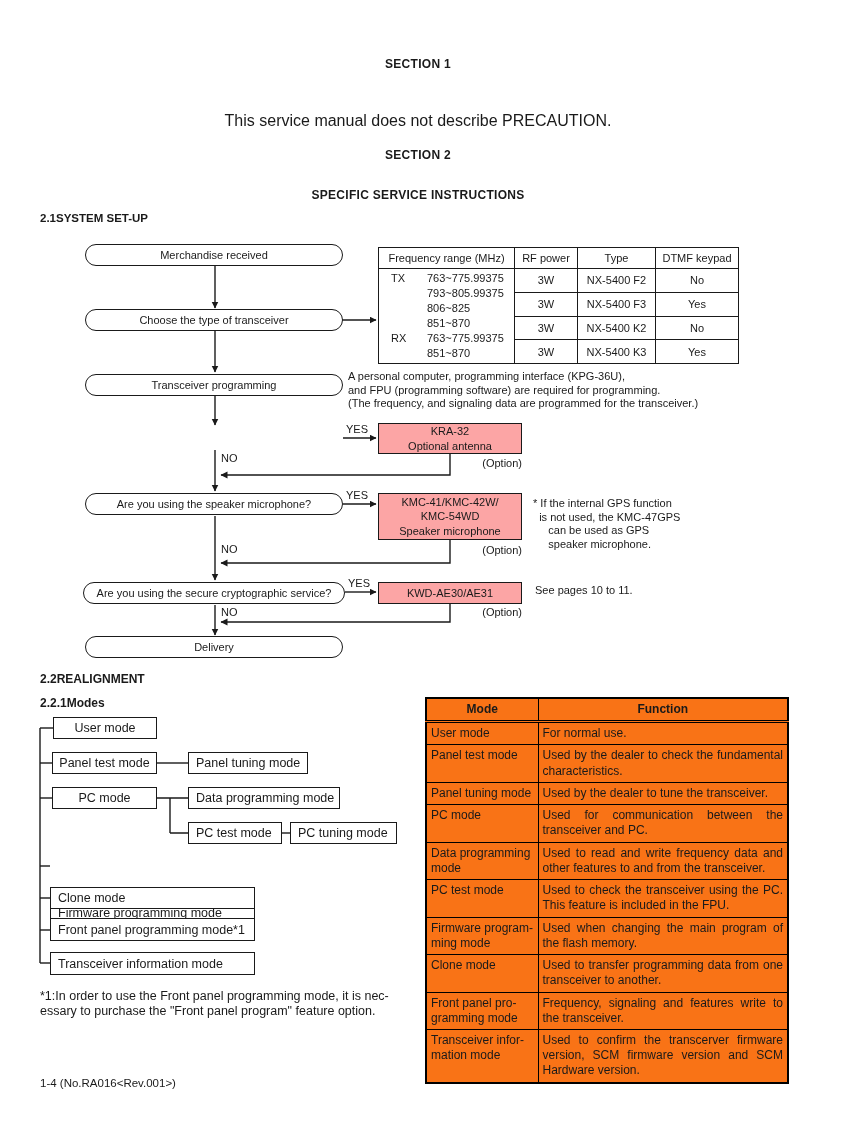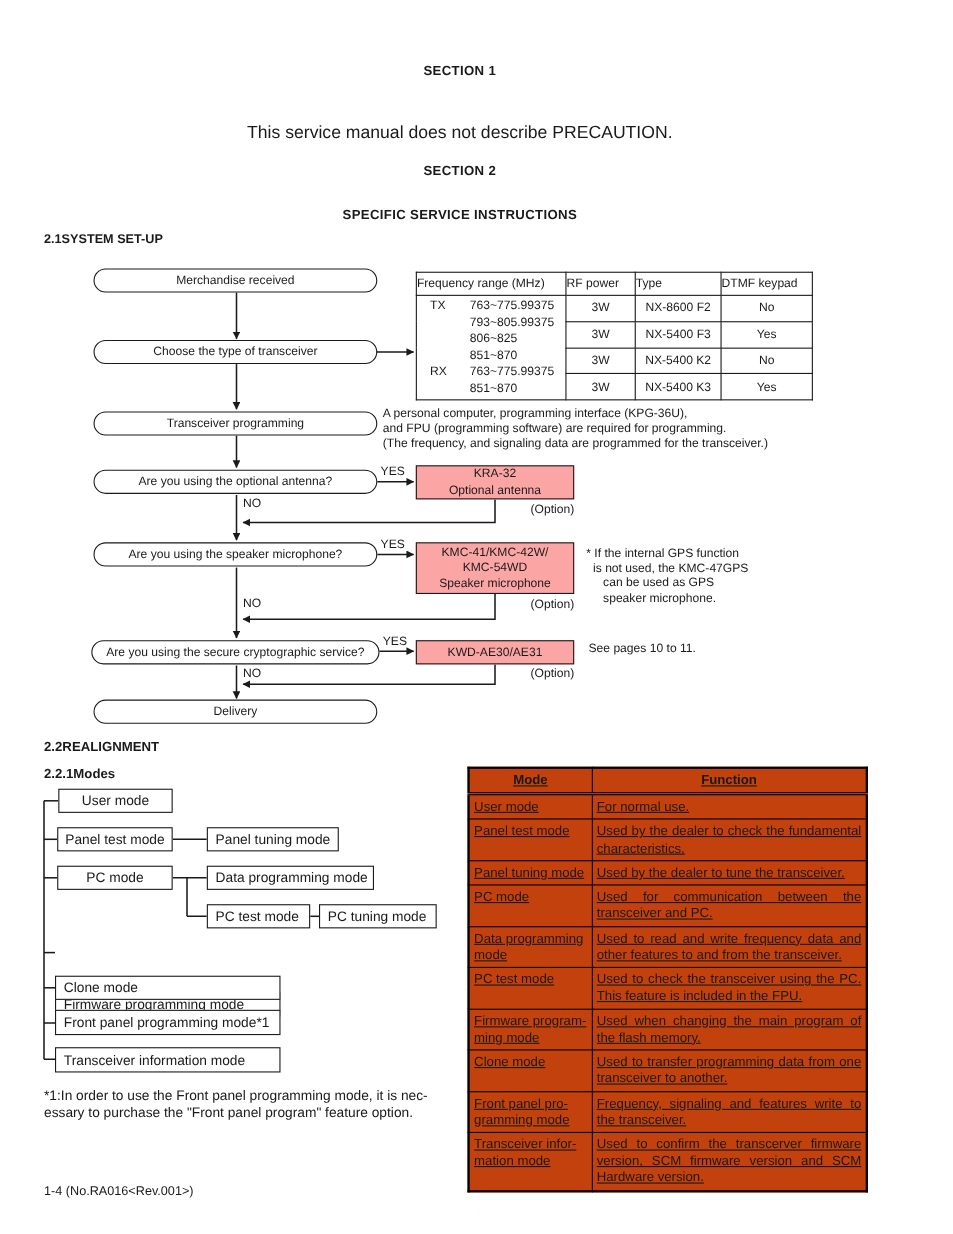--- a/index.html
+++ b/index.html
@@ -19,32 +19,32 @@
         display:flex;align-items:center;justify-content:center;
         font-size:11px;text-align:center;white-space:pre-line;line-height:1.28;}
   .lbl{font-size:11px;}
   .note{font-size:11px;line-height:1.24;white-space:pre-wrap;}
   .optlbl{font-size:11px;text-align:right;}
   
   table.freq{border-collapse:collapse;table-layout:fixed;width:360px;background:#fff;
         font-size:11px;}
   table.freq th,table.freq td{border:1px solid #1a1a1a;padding:0;box-sizing:border-box;}
   table.freq{border:1.5px solid #1a1a1a;}
-  table.freq th{font-weight:normal;height:21px;text-align:left;}
+  table.freq th{font-weight:normal;height:21px;text-align:center;}
   table.freq td.c{text-align:center;height:22px;}
   .freqgrid{display:grid;grid-template-columns:36px auto;line-height:15px;
         padding:2px 0 2px 12px;}
   
   .mbox{background:#fff;border:1.5px solid #1a1a1a;box-sizing:border-box;
         display:flex;align-items:center;font-size:12.5px;}
   .mbox.center{justify-content:center;text-align:center;}
   .mbox.left{padding-left:7px;}
   
-  table.modes{border-collapse:collapse;table-layout:fixed;width:362px;background:#c2410c;
-        font-size:12px;line-height:1.27;text-decoration:underline;}
+  table.modes{border-collapse:collapse;table-layout:fixed;width:362px;background:#f97316;
+        font-size:12px;line-height:1.27;}
   table.modes{border:2px solid #000;}
   table.modes th,table.modes td{border:1px solid #000;padding:3px 4px;vertical-align:top;
         box-sizing:border-box;}
   table.modes th{font-weight:bold;text-align:center;border-bottom:3px double #000;}
   td.modecell{white-space:pre-line;text-align:justify;}
   td.funccell{text-align:justify;}
   .foot{font-size:11.5px;}
   .footnote{font-size:12.5px;line-height:1.23;white-space:pre-line;}
 </style>
 </head>
@@ -94,21 +94,20 @@
   <div class="abs center-head h-sec" style="top:188px;">SPECIFIC SERVICE INSTRUCTIONS</div>
 
   <div class="abs numhead" style="left:40px;top:212px;font-size:11.5px;">
     <span>2.1</span>
     <span>SYSTEM SET-UP</span>
   </div>
 
   <div class="abs pill" style="left:85px;top:244px;width:258px;height:22px;">Merchandise received</div>
   <div class="abs pill" style="left:85px;top:309px;width:258px;height:22px;">Choose the type of transceiver</div>
   <div class="abs pill" style="left:85px;top:374px;width:258px;height:22px;">Transceiver programming</div>
-  <div class="abs pill" style="left:85px;top:427px;width:258px;height:22px;">Are you using the optional antenna?</div>
   <div class="abs pill" style="left:85px;top:493px;width:258px;height:22px;">Are you using the speaker microphone?</div>
   <div class="abs pill" style="left:83px;top:582px;width:262px;height:22px;">Are you using the secure cryptographic service?</div>
   <div class="abs pill" style="left:85px;top:636px;width:258px;height:22px;">Delivery</div>
 
   <div class="abs optbox" style="left:378px;top:423px;width:144px;height:31px;">KRA-32
 Optional antenna</div>
   <div class="abs optbox" style="left:378px;top:493px;width:144px;height:47px;">KMC-41/KMC-42W/
 KMC-54WD
 Speaker microphone</div>
   <div class="abs optbox" style="left:378px;top:582px;width:144px;height:22px;">KWD-AE30/AE31</div>
@@ -157,21 +156,21 @@
               <span>806~825</span>
           <span></span>
               <span>851~870</span>
           <span>RX</span>
           <span>763~775.99375</span>
           <span></span>
               <span>851~870</span>
         </div>
       </td>
       <td class="c">3W</td>
-      <td class="c">NX-8600 F2</td>
+      <td class="c">NX-5400 F2</td>
       <td class="c">No</td>
     </tr>
     <tr>
       <td class="c">3W</td>
       <td class="c">NX-5400 F3</td>
       <td class="c">Yes</td>
     </tr>
     <tr>
       <td class="c">3W</td>
       <td class="c">NX-5400 K2</td>

